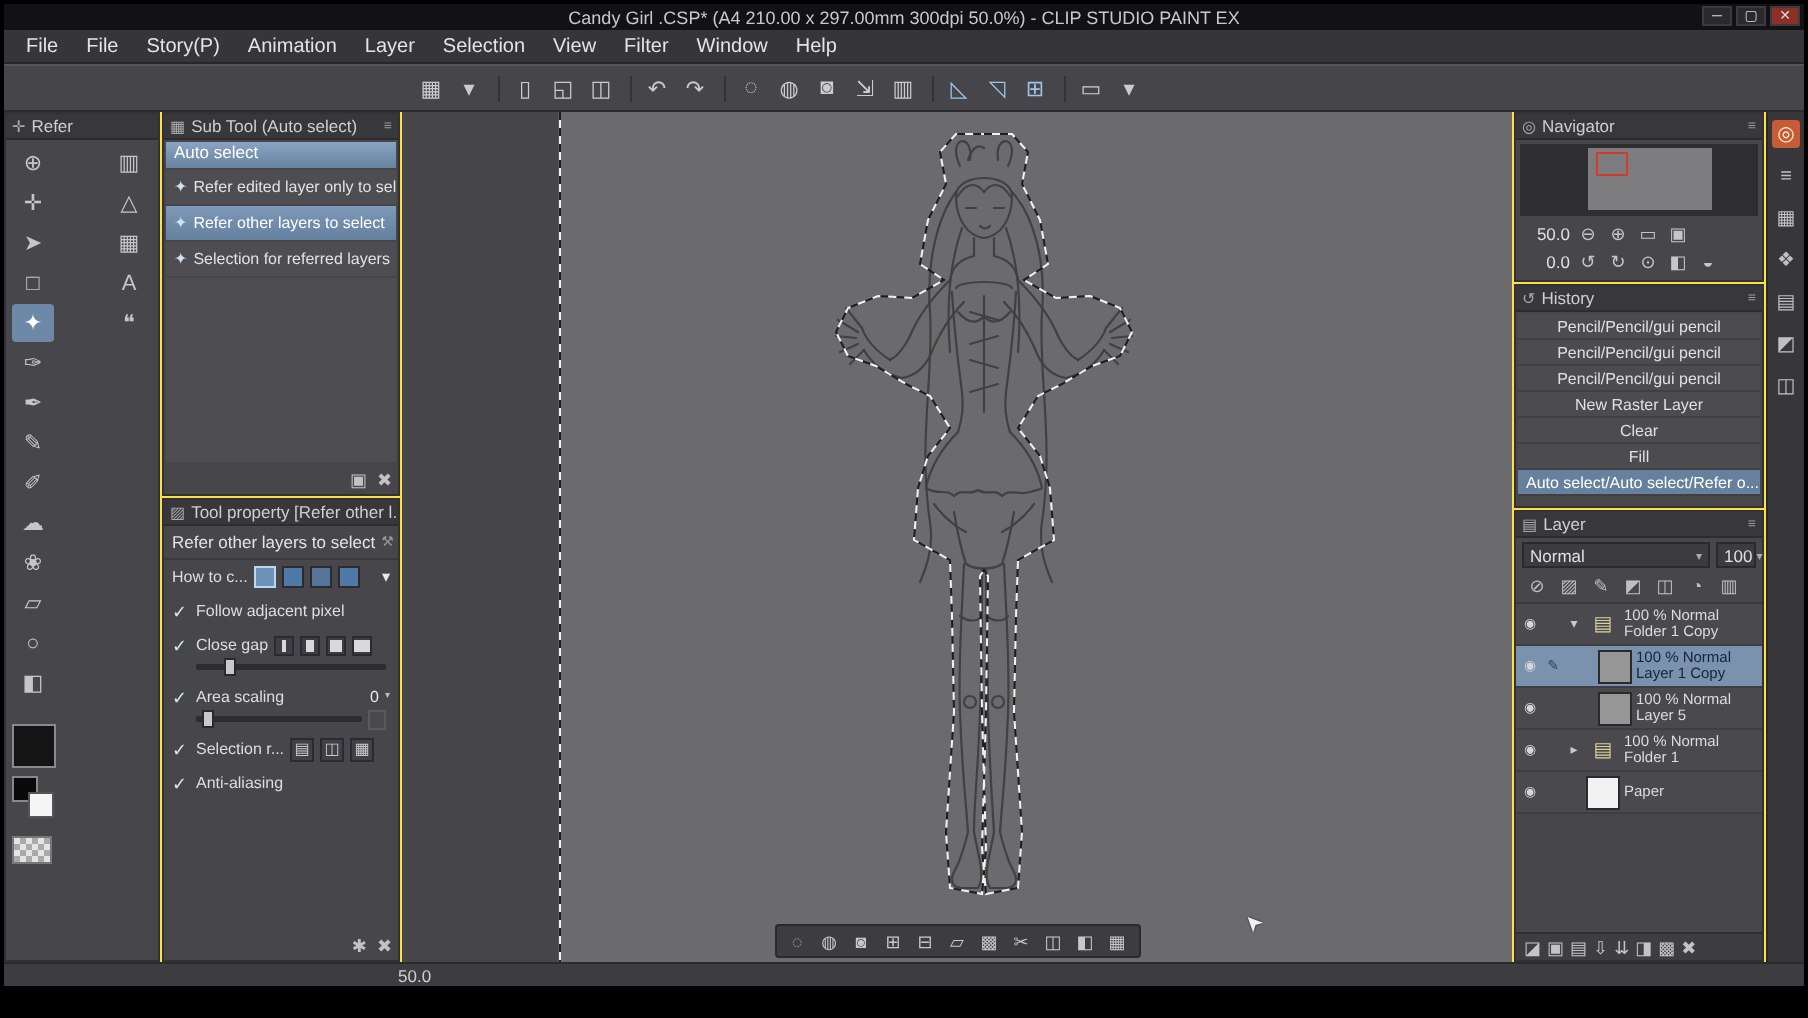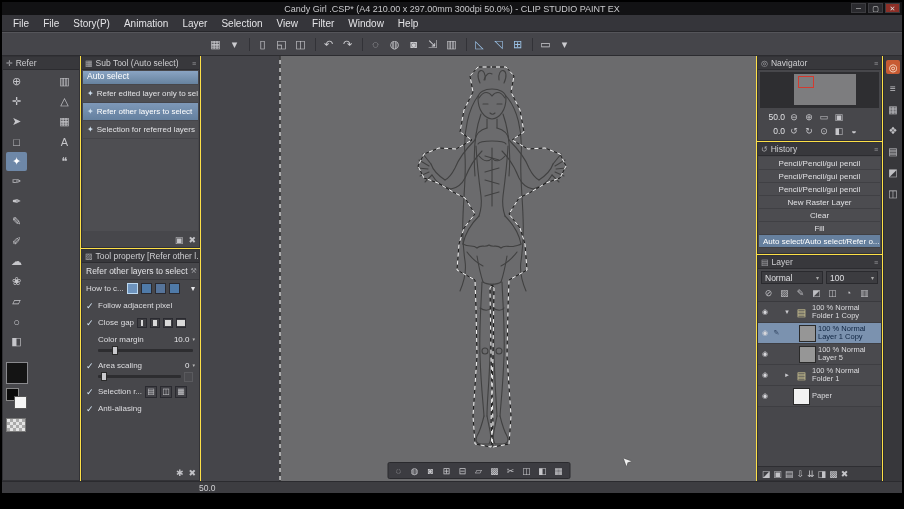--- a/index.html
+++ b/index.html
@@ -96,21 +96,21 @@
   .history{left:0;right:0;top:86px;height:112px;}
   .hist-list{position:absolute;top:14px;bottom:1px;left:1px;right:1px;background:#48484c;overflow:hidden;}
   .hist-item{height:13px;line-height:13px;padding:0 4px;font-size:8px;color:#e0e0e3;border-bottom:1px solid #404044;background:#4c4c50;white-space:nowrap;overflow:hidden;text-align:center;}
   .hist-item.selected{background:#66809e;color:#fff;}
 
   .layers{left:0;right:0;top:199px;bottom:0;}
   .blend-row{display:flex;align-items:center;gap:3px;padding:2px 3px;}
   .combo{background:#3c3c40;border:1px solid #2a2a2e;height:13px;display:flex;align-items:center;justify-content:space-between;font-size:8.5px;color:#e0e0e3;padding:0 3px;gap:2px;}
   .combo .car{font-size:6px;color:#aaa;}
   .combo.blendsel{flex:1;}
-  .combo.opac{width:52px;}
+  .combo.opac{width:20px;}
   .flags{display:flex;gap:1px;padding:0 3px 2px 3px;border-bottom:1px solid #3a3a3e;}
   .flags span{width:15px;height:13px;font-size:9px;color:#bfbfc3;display:flex;align-items:center;justify-content:center;}
   .lyr-row{height:21px;display:flex;align-items:center;gap:2px;padding:0 2px;border-bottom:1px solid #3e3e42;background:#4a4a4e;font-size:7.5px;color:#dcdcdf;}
   .lyr-row.selected{background:#7b92af;color:#0f2440;}
   .lyr-eye{width:10px;font-size:7px;color:#d6d6da;flex:none;text-align:center;}
   .lyr-g2{width:9px;font-size:7px;color:#2c3f5c;flex:none;text-align:center;}
   .lyr-caret{width:8px;font-size:7px;color:#c9c9cd;flex:none;text-align:center;}
   .lyr-row.indent .lyr-caret{width:14px;}
   .lyr-thumb{width:17px;height:17px;background: #969696;border:1px solid #2a2a2a;flex:none;}
   .lyr-thumb.white{background:#f2f2f2;}
@@ -286,28 +286,20 @@
             <i></i>
           </span>
         <span class="gapbox g3">
             <i></i>
           </span>
         <span class="gapbox g4">
             <i></i>
           </span>
       </div>
 
-      <div class="tp-row">
-        <span class="chk"></span>
-        <span>Color margin</span>
-        <span class="tp-val">10.0</span>
-        <span class="spin">
-            <span>▾</span>
-          </span>
-      </div>
       <div class="sliderrow">
         <span class="slider">
             <span class="knob" style="left:15%"></span>
           </span>
       </div>
 
       <div class="tp-row">
         <span class="chk">✓</span>
         <span>Area scaling</span>
         <span class="tp-val">0</span>

